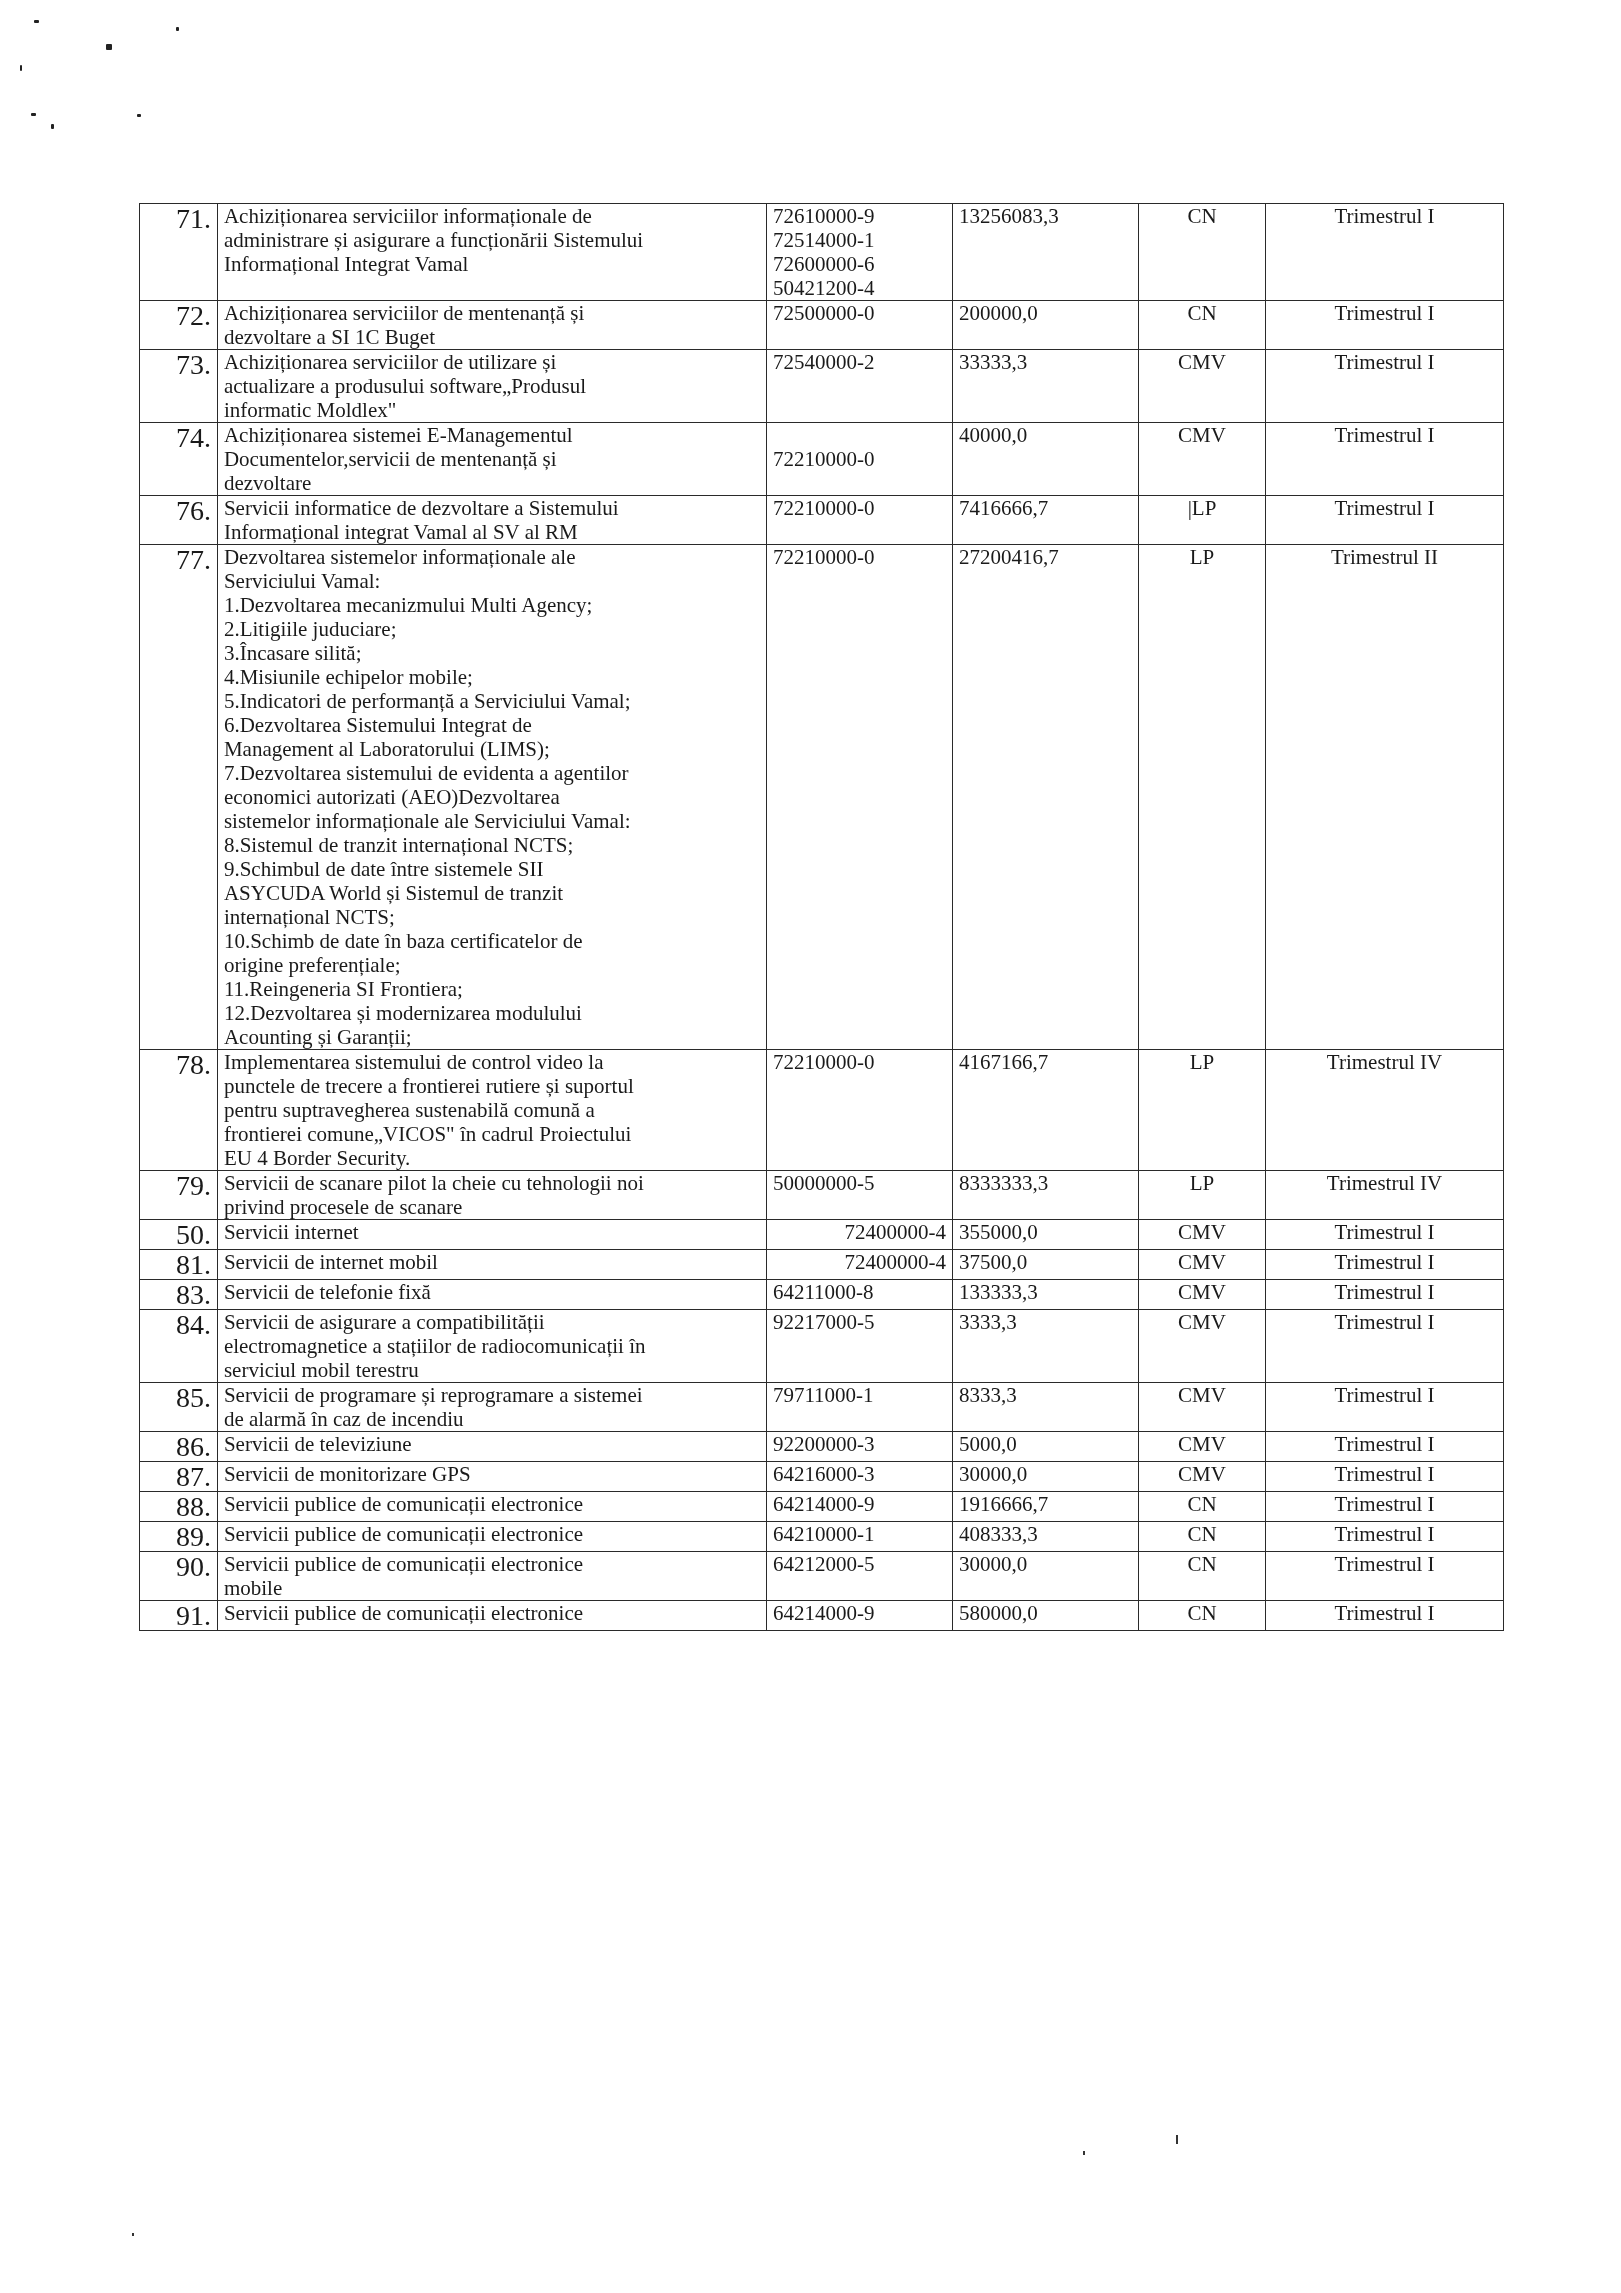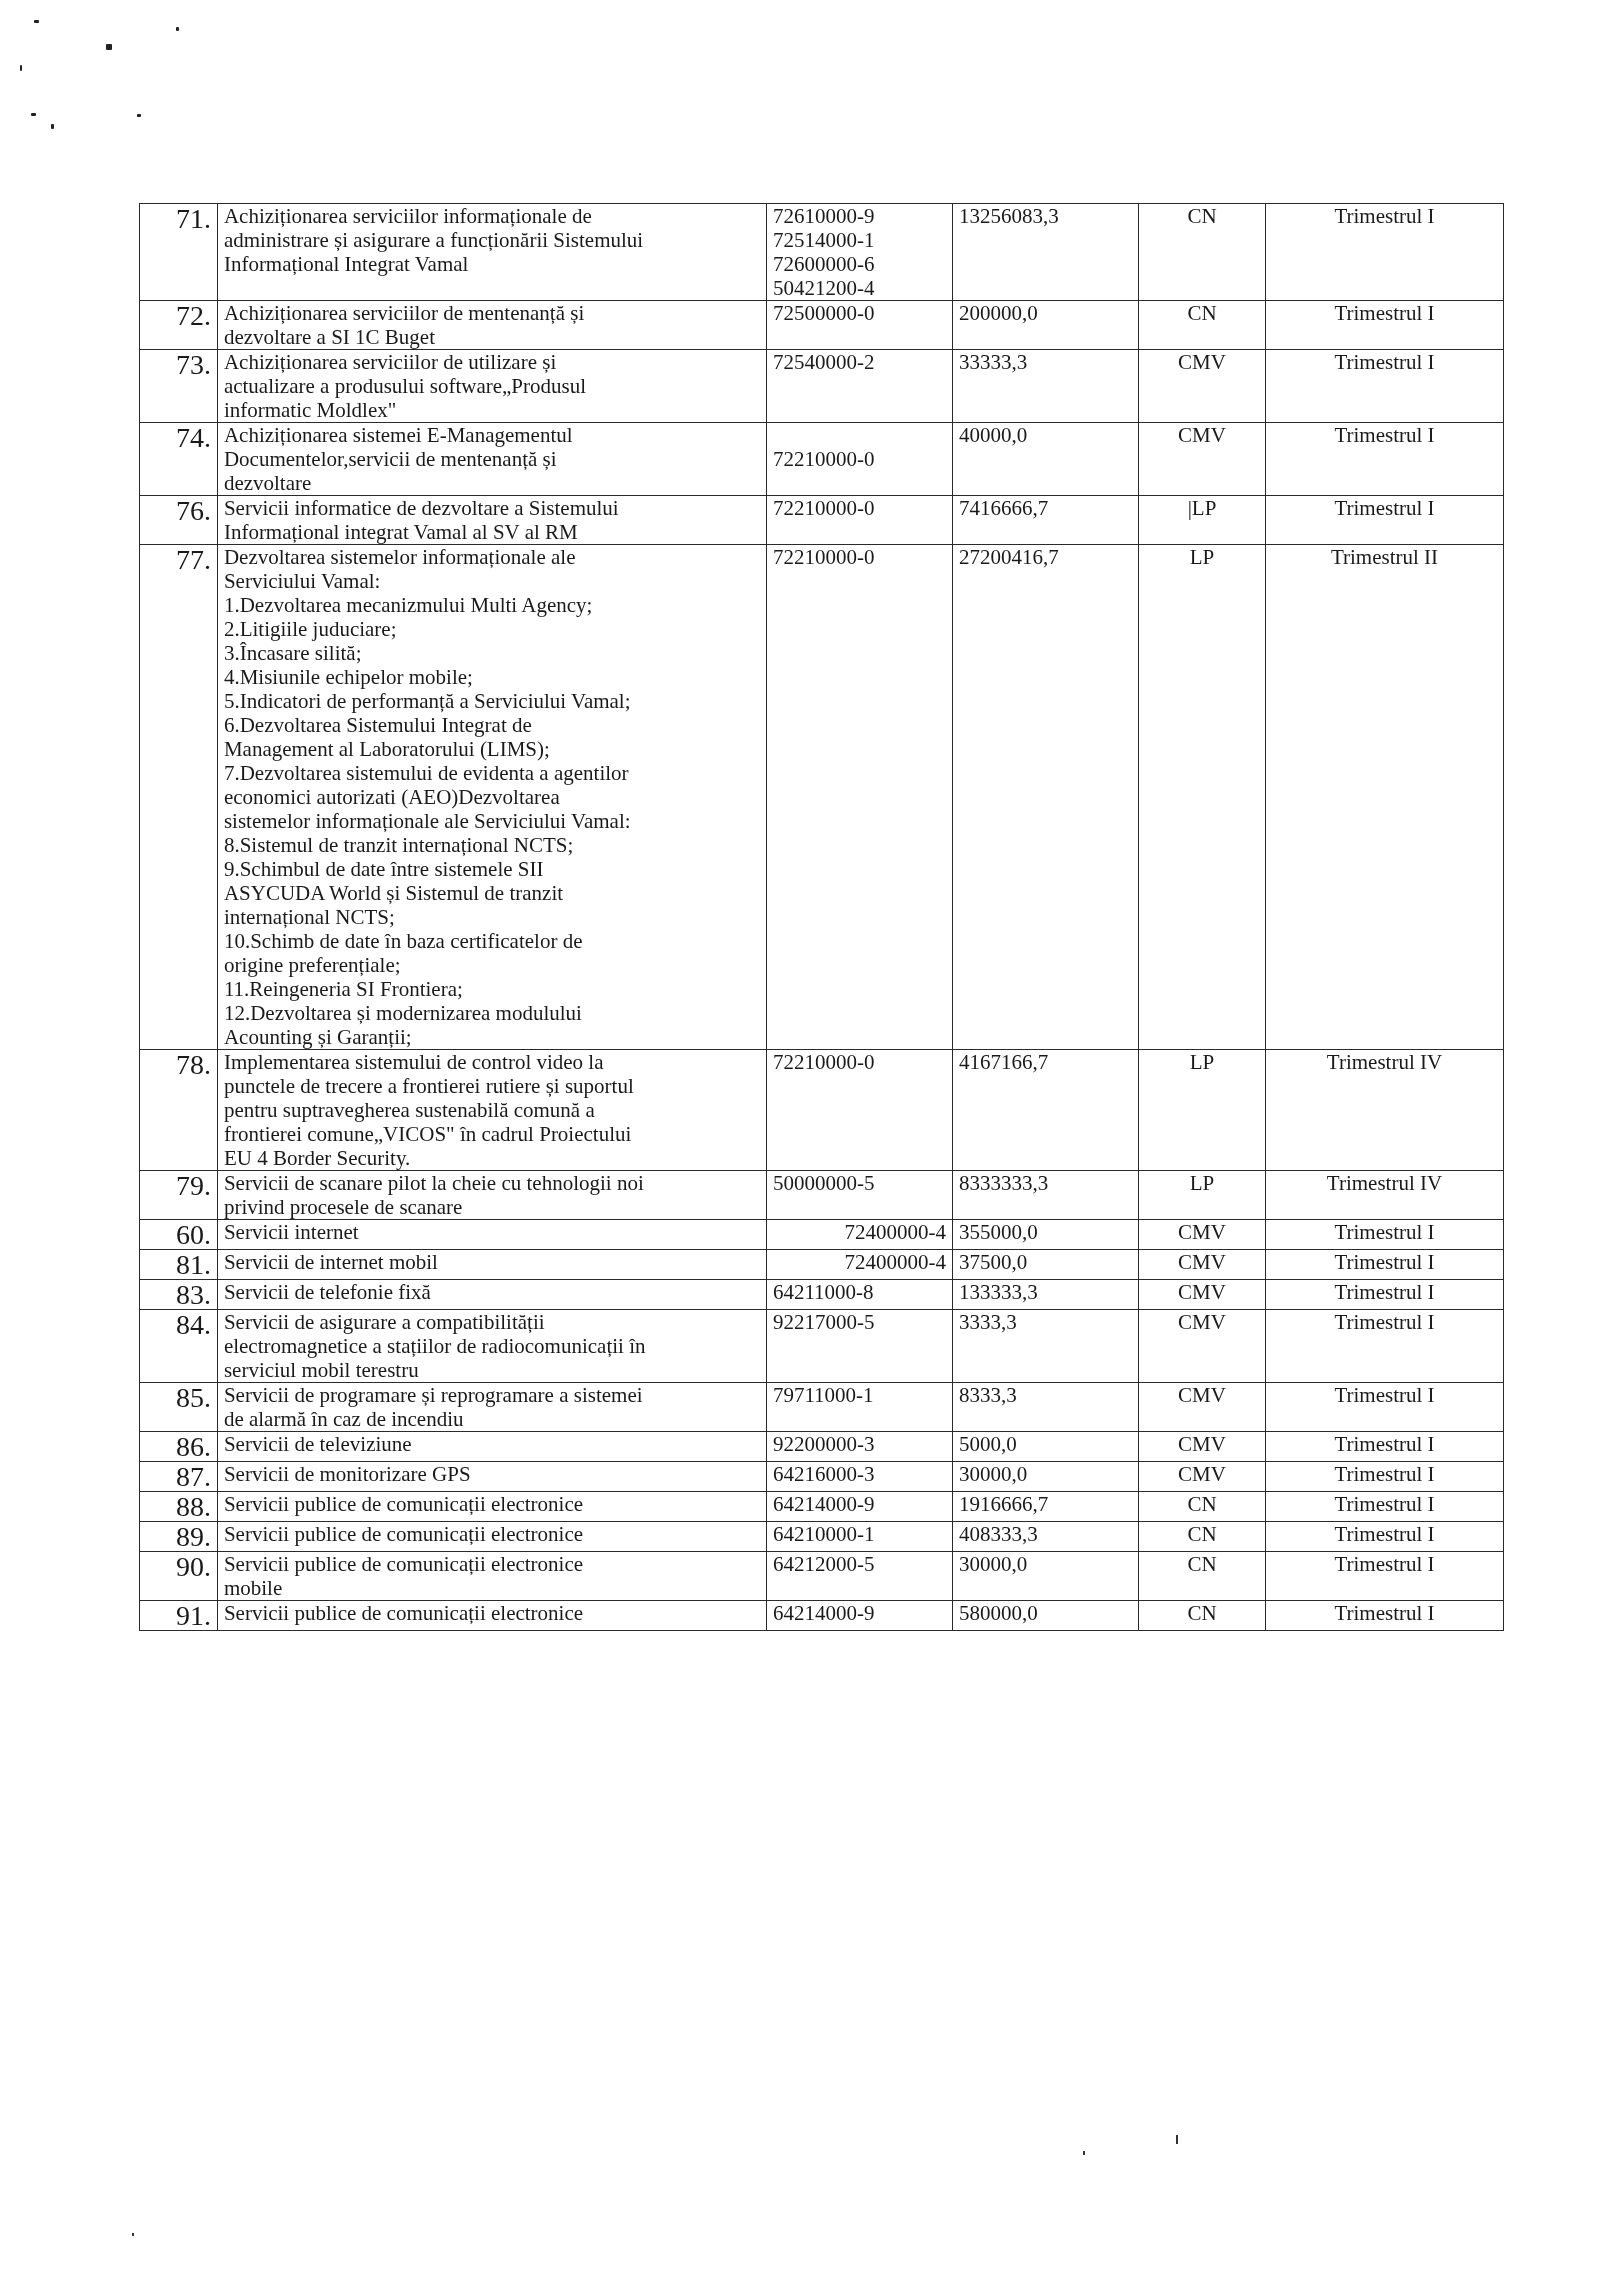--- a/index.html
+++ b/index.html
@@ -176,21 +176,21 @@
           <span class="line">privind procesele de scanare</span>
         </td>
         <td class="cpv">
           <span class="line">50000000-5</span>
         </td>
         <td class="val">8333333,3</td>
         <td class="proc">LP</td>
         <td class="term">Trimestrul IV</td>
       </tr>
       <tr>
-        <td class="num">60.</td>
+        <td class="num">50.</td>
         <td class="desc">
           <span class="line">Servicii internet</span>
         </td>
         <td class="cpv right">
           <span class="line">72400000-4</span>
         </td>
         <td class="val">355000,0</td>
         <td class="proc">CMV</td>
         <td class="term">Trimestrul I</td>
       </tr>

